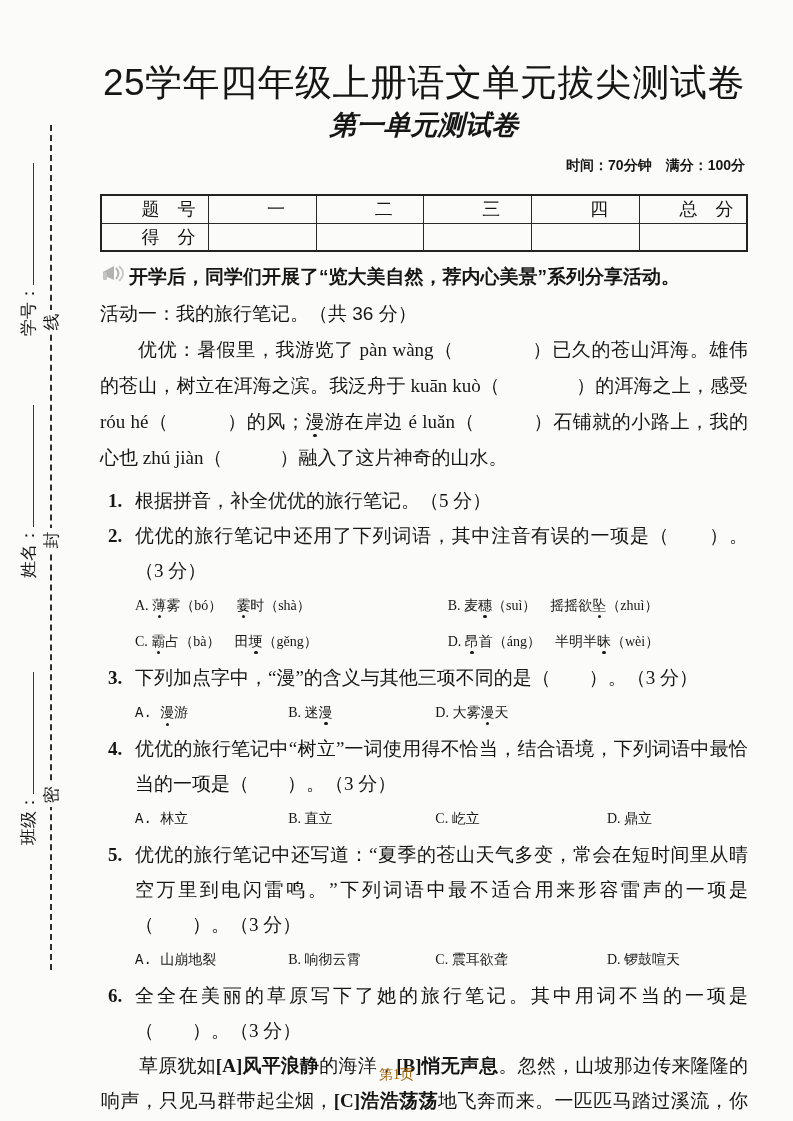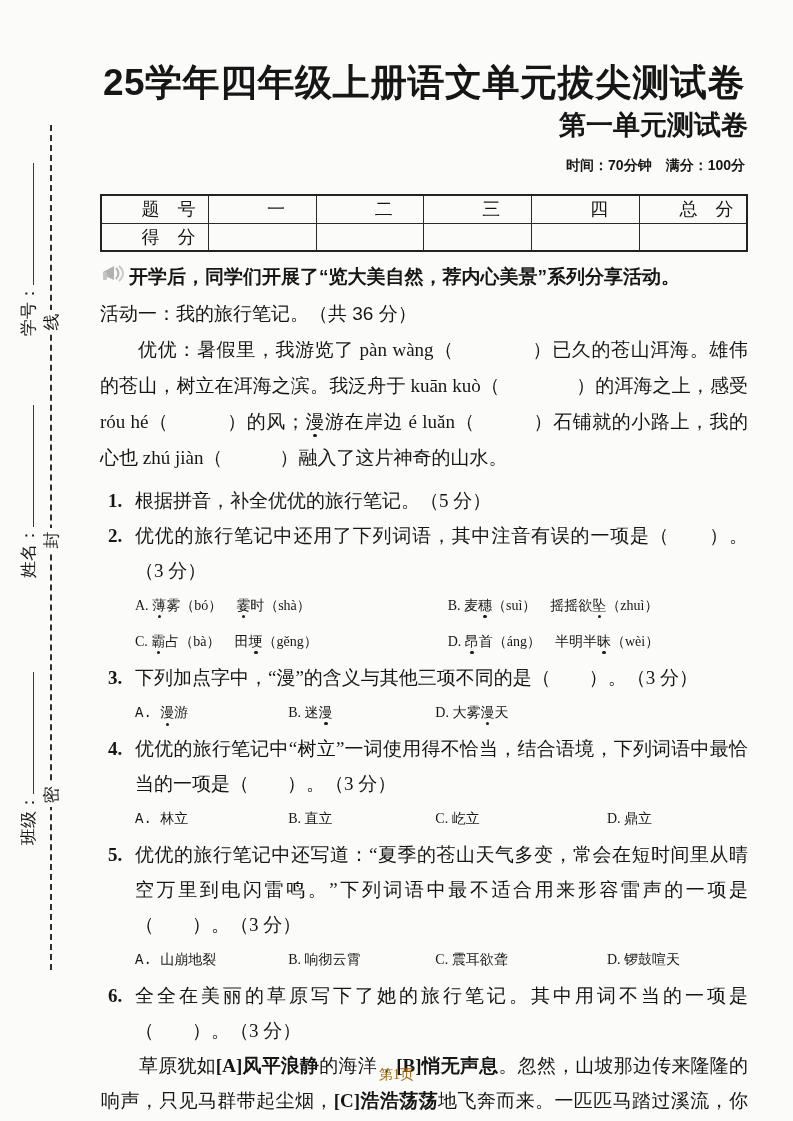--- a/index.html
+++ b/index.html
@@ -28,27 +28,27 @@
     font-family:"Liberation Sans", sans-serif;
     font-size:17px; height:24px; line-height:24px;
   }
   .sf-line { display:inline-block; width:122px; height:3px; border-bottom:1.5px solid #3a3a3a; }
 
   
   .content { position:absolute; left:100px; top:0; width:648px; }
 
   .title {
     margin-top:62px; text-align:center; white-space:nowrap;
+    font-family:"Liberation Sans", sans-serif; font-weight:400;
+    font-size:37px; line-height:42px; letter-spacing:0.5px;
+  }
+  .subtitle {
+    margin-top:5px; text-align:center;
     font-family:"Liberation Sans", sans-serif; font-weight:700;
-    font-size:37px; line-height:42px; letter-spacing:0.5px;
-  }
-  .subtitle {
-    margin-top:5px; text-align:right;
-    font-family:"Liberation Sans", sans-serif; font-weight:700;
-    font-size:27px; line-height:33px;
+    font-size:27px; line-height:33px;font-style:italic;
   }
   .meta {
     margin-top:13px; text-align:right; padding-right:3px;
     font-family:"Liberation Sans", sans-serif; font-weight:600;
     font-size:14px; line-height:20px;
   }
 
   table.score { width:100%; border-collapse:collapse; margin-top:19px; border:2px solid #222; }
   table.score td {
     border:1.5px solid #2a2a2a; width:16.66%; height:28px;

